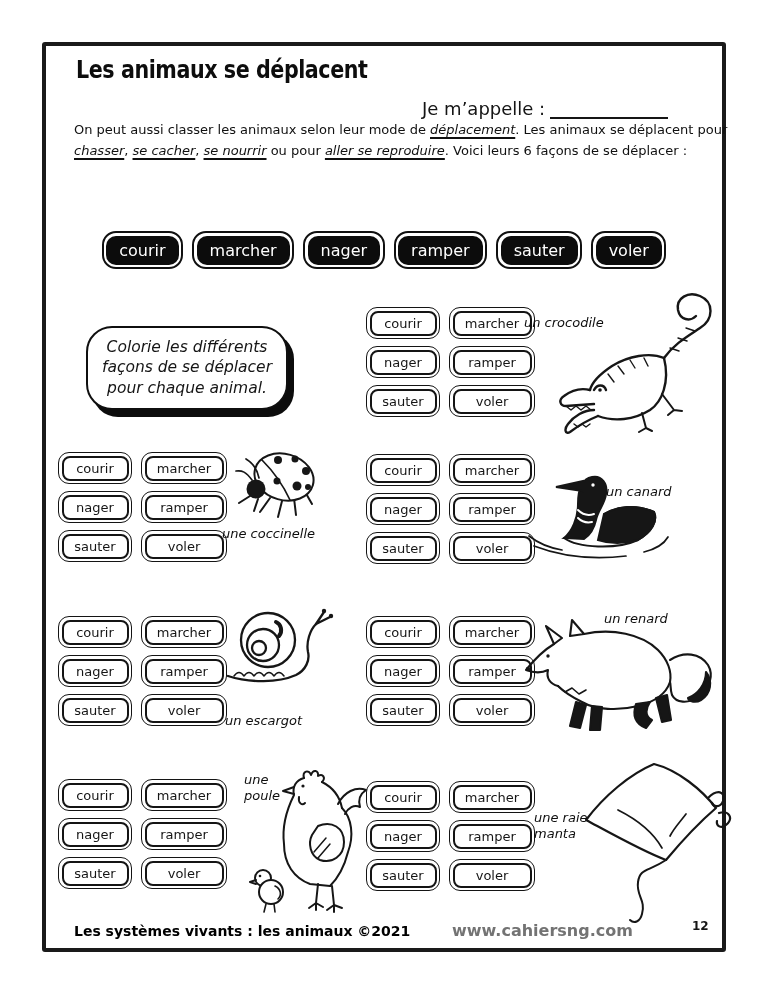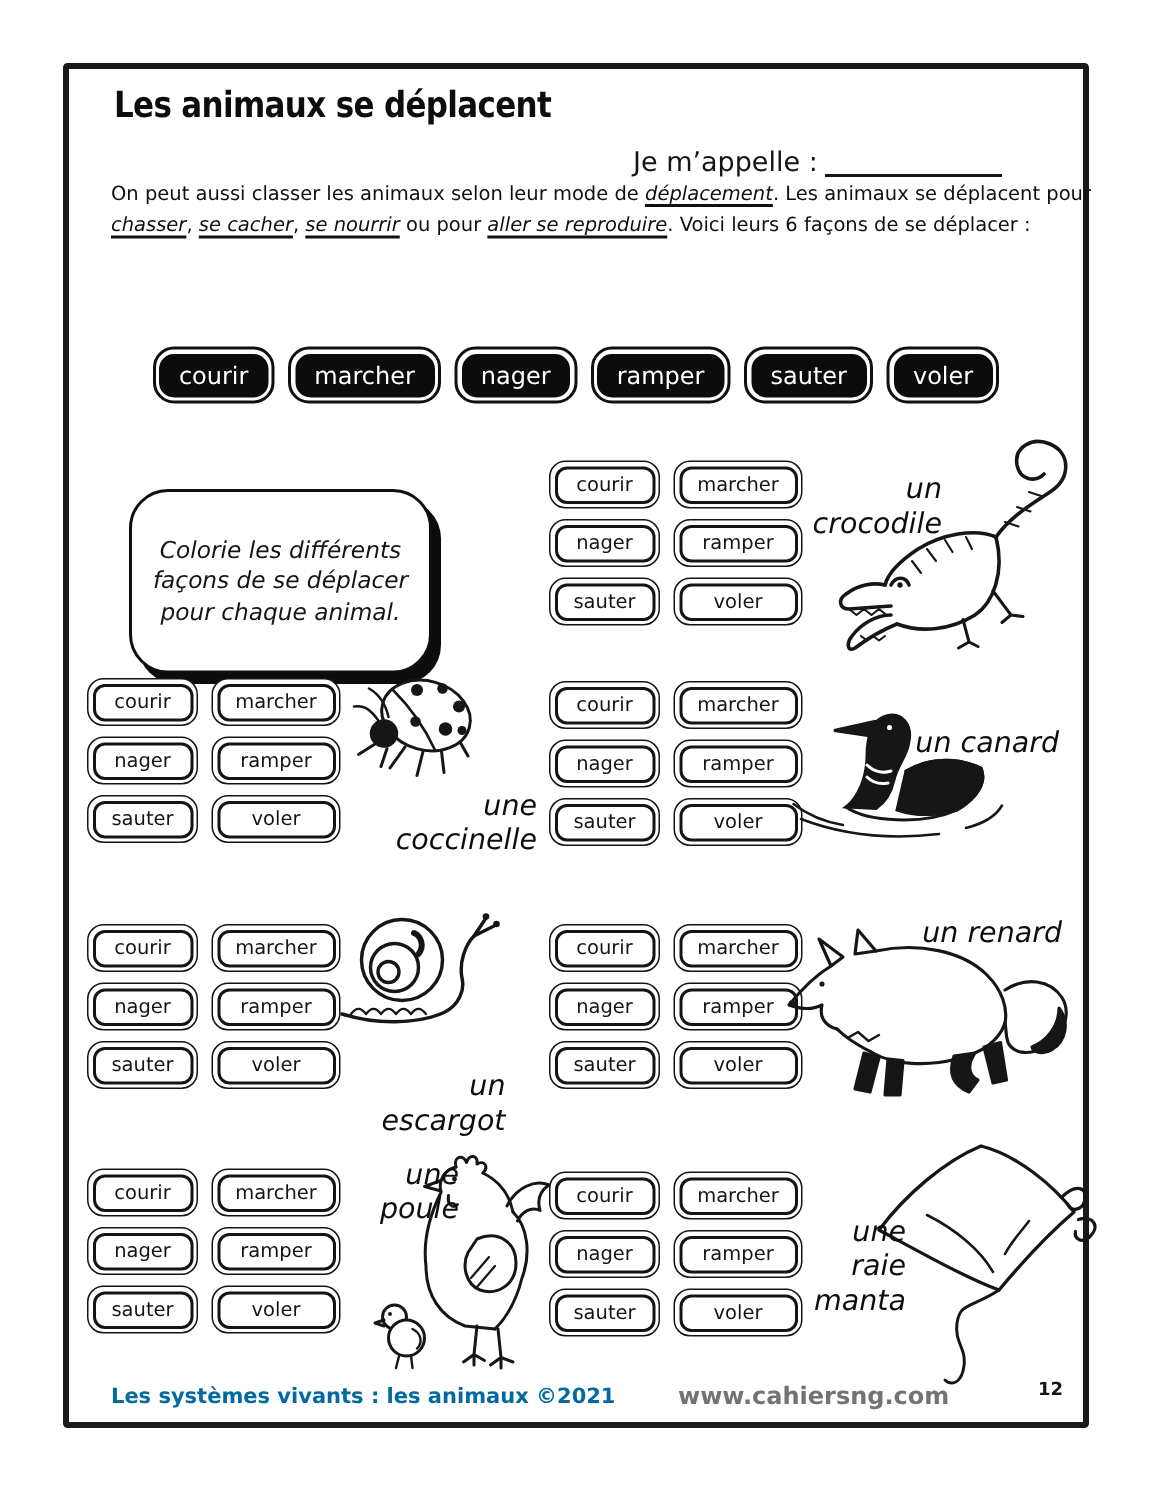--- a/index.html
+++ b/index.html
@@ -49,43 +49,43 @@
   }
   .chip-inner {
     background: #0c0c0c; color: #fff; border-radius: 10px;
     padding: 5px 13px; font-size: 16px; text-align: center; white-space: nowrap;
   }
   .instruction-box {
     position: absolute; left: 86px; top: 326px; width: 202px; min-height: 84px;
     border: 2.5px solid #0f0f0f; border-radius: 26px;
     box-shadow: 6px 7px 0 #0c0c0c;
     background:#fff;
-    padding: 29px 8px; text-align: center;
+    padding: 9px 8px; text-align: center;
     font-style: italic; font-size: 15.5px; line-height: 1.32;
   }
   .word-grid {
     position: absolute;
     display: grid; grid-template-columns: 74px 86px; gap: 7px 9px;
   }
   .wcell {
     border: 1.5px solid #141414; border-radius: 11px; padding: 2.5px;
     background: #fff;
   }
   .wcell-inner {
     border: 2.5px solid #141414; border-radius: 8px;
     padding: 3px 2px; font-size: 13px; text-align: center; white-space: nowrap;
   }
   .animal-label {
-    position: absolute; font-style: italic; font-size: 19px;
-    text-align: right; line-height: 1.22; color:#0e0e0e; z-index: 3;
+    position: absolute; font-style: italic; font-size: 13px;
+    text-align: left; line-height: 1.22; color:#0e0e0e; z-index: 3;
   }
   .illus { position: absolute; z-index: 2; }
   .footer-credit {
     position: absolute; left: 74px; top: 923px;
-    font-size: 14px; font-weight: 700; white-space: nowrap; color:#0369a1;
+    font-size: 14px; font-weight: 700; white-space: nowrap; color:#000000;
   }
   .footer-url {
     position: absolute; left: 452px; top: 921px;
     font-size: 16px; font-weight: 700; white-space: nowrap;
   }
   .footer-page {
     position: absolute; left: 692px; top: 919px; font-size: 12px; font-weight: bold;
   }
 </style>
 </head>

